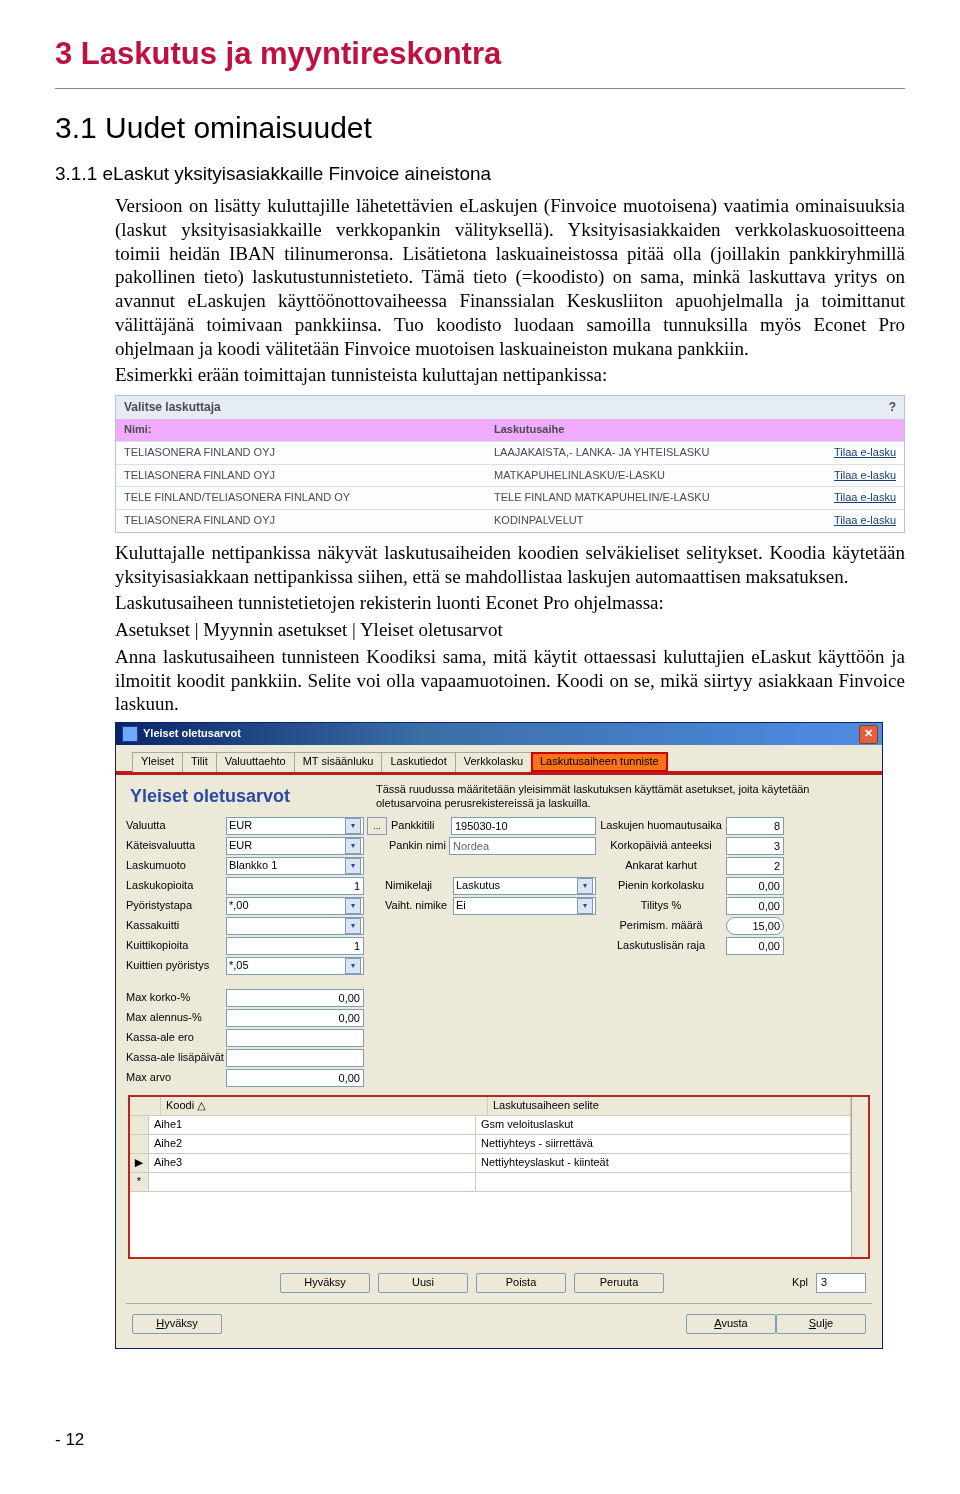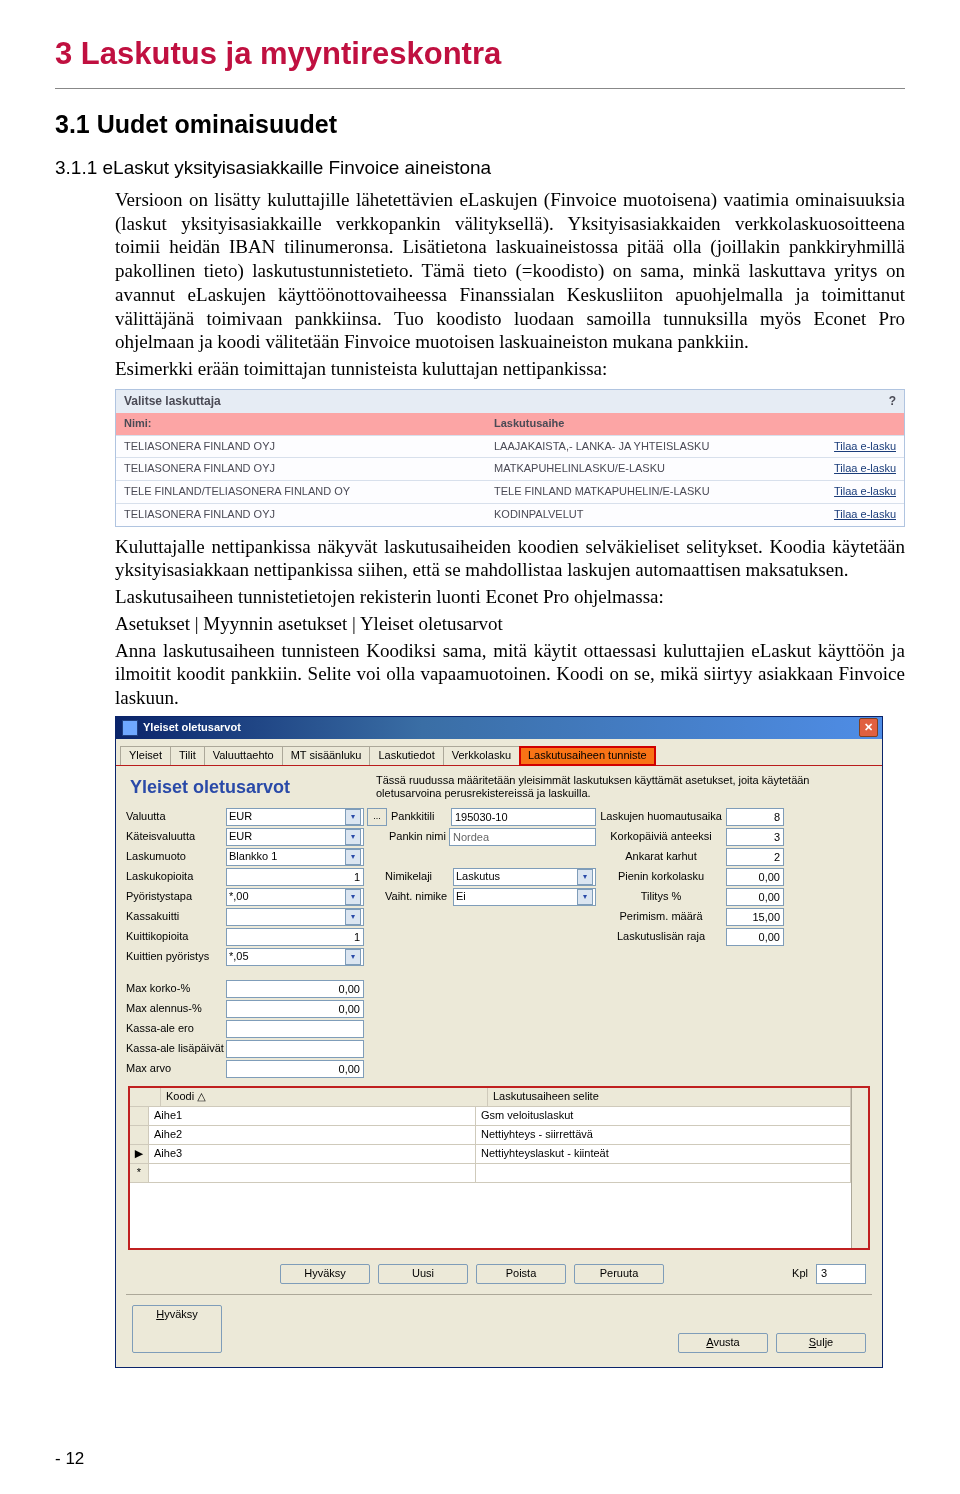--- a/index.html
+++ b/index.html
@@ -18,22 +18,22 @@
     font-weight: bold;
     margin: 0 0 14px 0;
     font-family: Arial, Helvetica, sans-serif;
   }
   hr.rule {
     border: none;
     border-top: 1.5px solid #888;
     margin: 8px 0 20px 0;
   }
   h2.section {
-    font-size: 25px;
-    font-weight: bold;
+    font-size: 30px;
+    font-weight: normal;
     margin: 10px 0 16px 0;
     font-family: Arial, Helvetica, sans-serif;
   }
   h3.subsection {
     font-size: 19px;
     font-weight: normal;
     margin: 6px 0 8px 0;
     font-family: Arial, Helvetica, sans-serif;
   }
   .indent-block {
@@ -57,21 +57,21 @@
     background: #e6ecf4;
     padding: 4px 8px;
     font-weight: bold;
     font-size: 12px;
     display:flex; justify-content:space-between;
   }
   .netbank .nb-head {
     display: flex;
     padding: 4px 8px;
     font-weight: bold;
-    background: #fca5a5;
+    background: #f0abfc;
   }
   .netbank .nb-row {
     display: flex;
     padding: 4px 8px;
     border-top: 1px solid #d8e0ec;
   }
   .nb-col1 { flex: 0 0 370px; }
   .nb-col2 { flex: 1 1 auto; }
   .nb-col3 { flex: 0 0 100px; text-align: right; color: #1a3c7a; text-decoration: underline; }
 
@@ -99,25 +99,24 @@
     width: 17px; height: 17px;
     background: #e06040;
     border: 1px solid #804020;
     color: #fff;
     display:flex;align-items:center;justify-content:center;
     font-size:11px;
     border-radius:2px;
   }
   .win-tabs {
     display: flex;
-    padding: 6px 4px 0 4px;
+    padding: 6px 4px 0 16px;
     gap: 0;
-    border-bottom: 1px solid #b91c1c;
+    border-bottom: 4px solid #b91c1c;
     background: #ece9d8;
-    align-items: center;
   }
   .win-tab {
     border: 1px solid #aca899;
     border-bottom: none;
     background: #ece9d8;
     padding: 2px 8px;
     margin-right: -1px;
     position: relative;
     top: 1px;
   }
@@ -462,21 +461,21 @@
           <div class="frow">
               <div class="flabel-w">Pienin korkolasku</div>
               <div class="finput num" style="flex:0 0 50px;">0,00</div>
             </div>
           <div class="frow">
               <div class="flabel-w">Tilitys %</div>
               <div class="finput num" style="flex:0 0 50px;">0,00</div>
             </div>
           <div class="frow">
               <div class="flabel-w">Perimism. määrä</div>
-              <div class="finput num" style="flex:0 0 50px;">15,00</div>
+              <div class="finput num" style="flex:0 0 50px;border-radius:9px;">15,00</div>
             </div>
           <div class="frow">
               <div class="flabel-w">Laskutuslisän raja</div>
               <div class="finput num" style="flex:0 0 50px;">0,00</div>
             </div>
         </div>
       </div>
 
       <div class="grid-wrap">
         <div class="grid-inner">
@@ -522,21 +521,21 @@
         <div class="wbtn">Peruuta</div>
         <div style="flex:1 1 auto;"></div>
         <span>Kpl</span>
         <div class="kpl">3</div>
       </div>
 
       <div class="divider"></div>
 
       <div class="footer-row">
         <div class="wbtn"><u>H</u><span>yväksy</span></div>
-        <div style="display:flex;gap:8px;margin-top:28px;">
+        <div style="display:flex;">
           <div class="wbtn"><u>A</u>vusta</div>
           <div class="wbtn"><u>S</u>ulje</div>
         </div>
       </div>
     </div>
   </div>
 </div>
 
 <div class="page-num">- 12</div>
 

